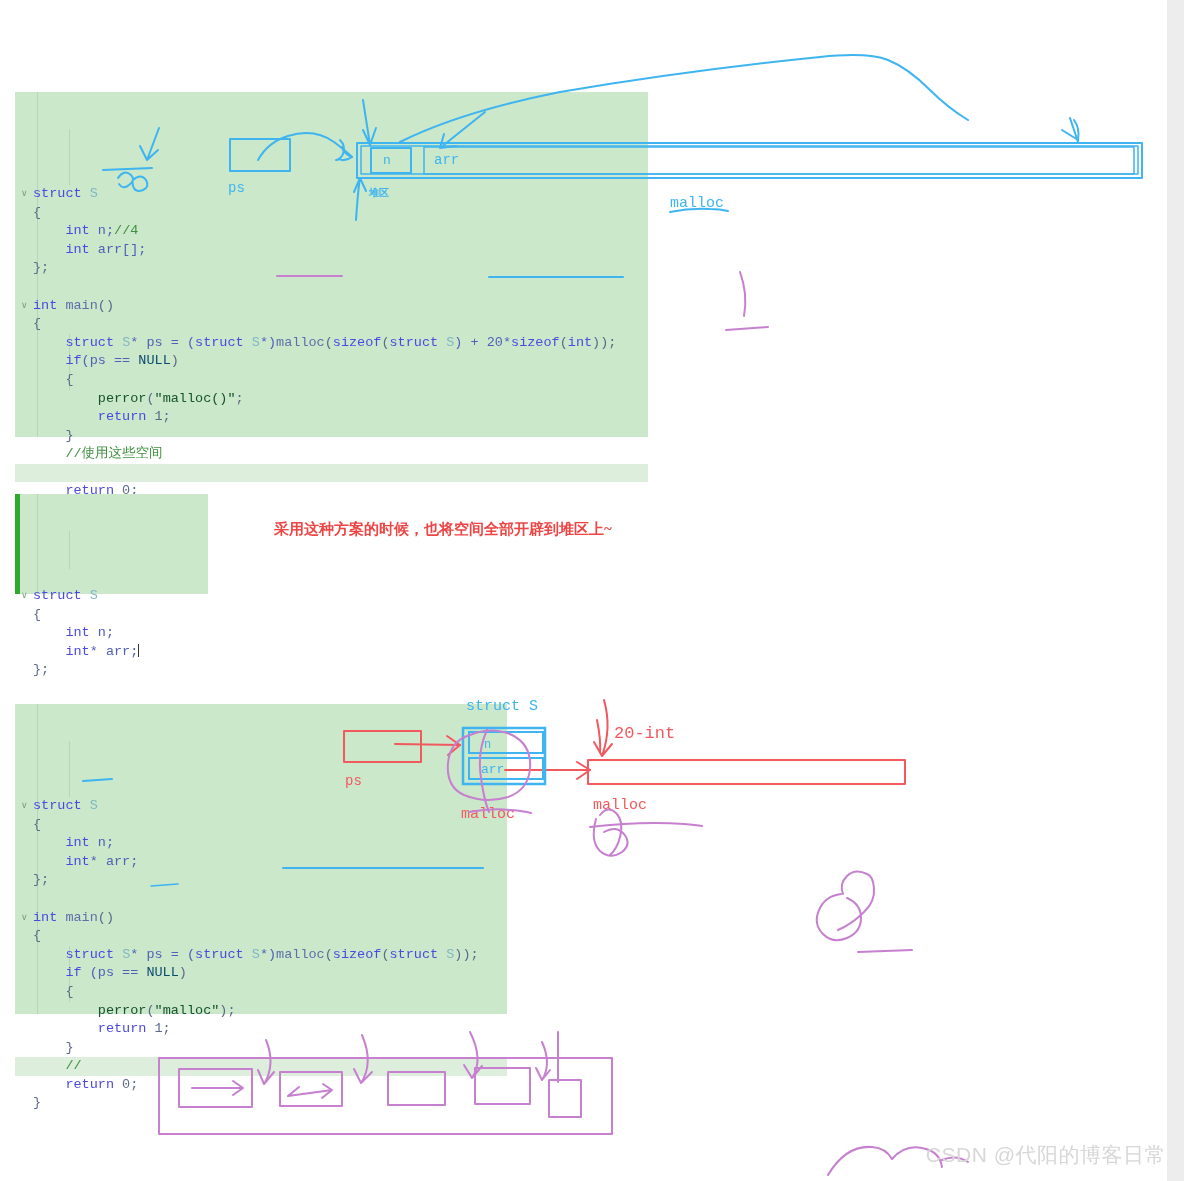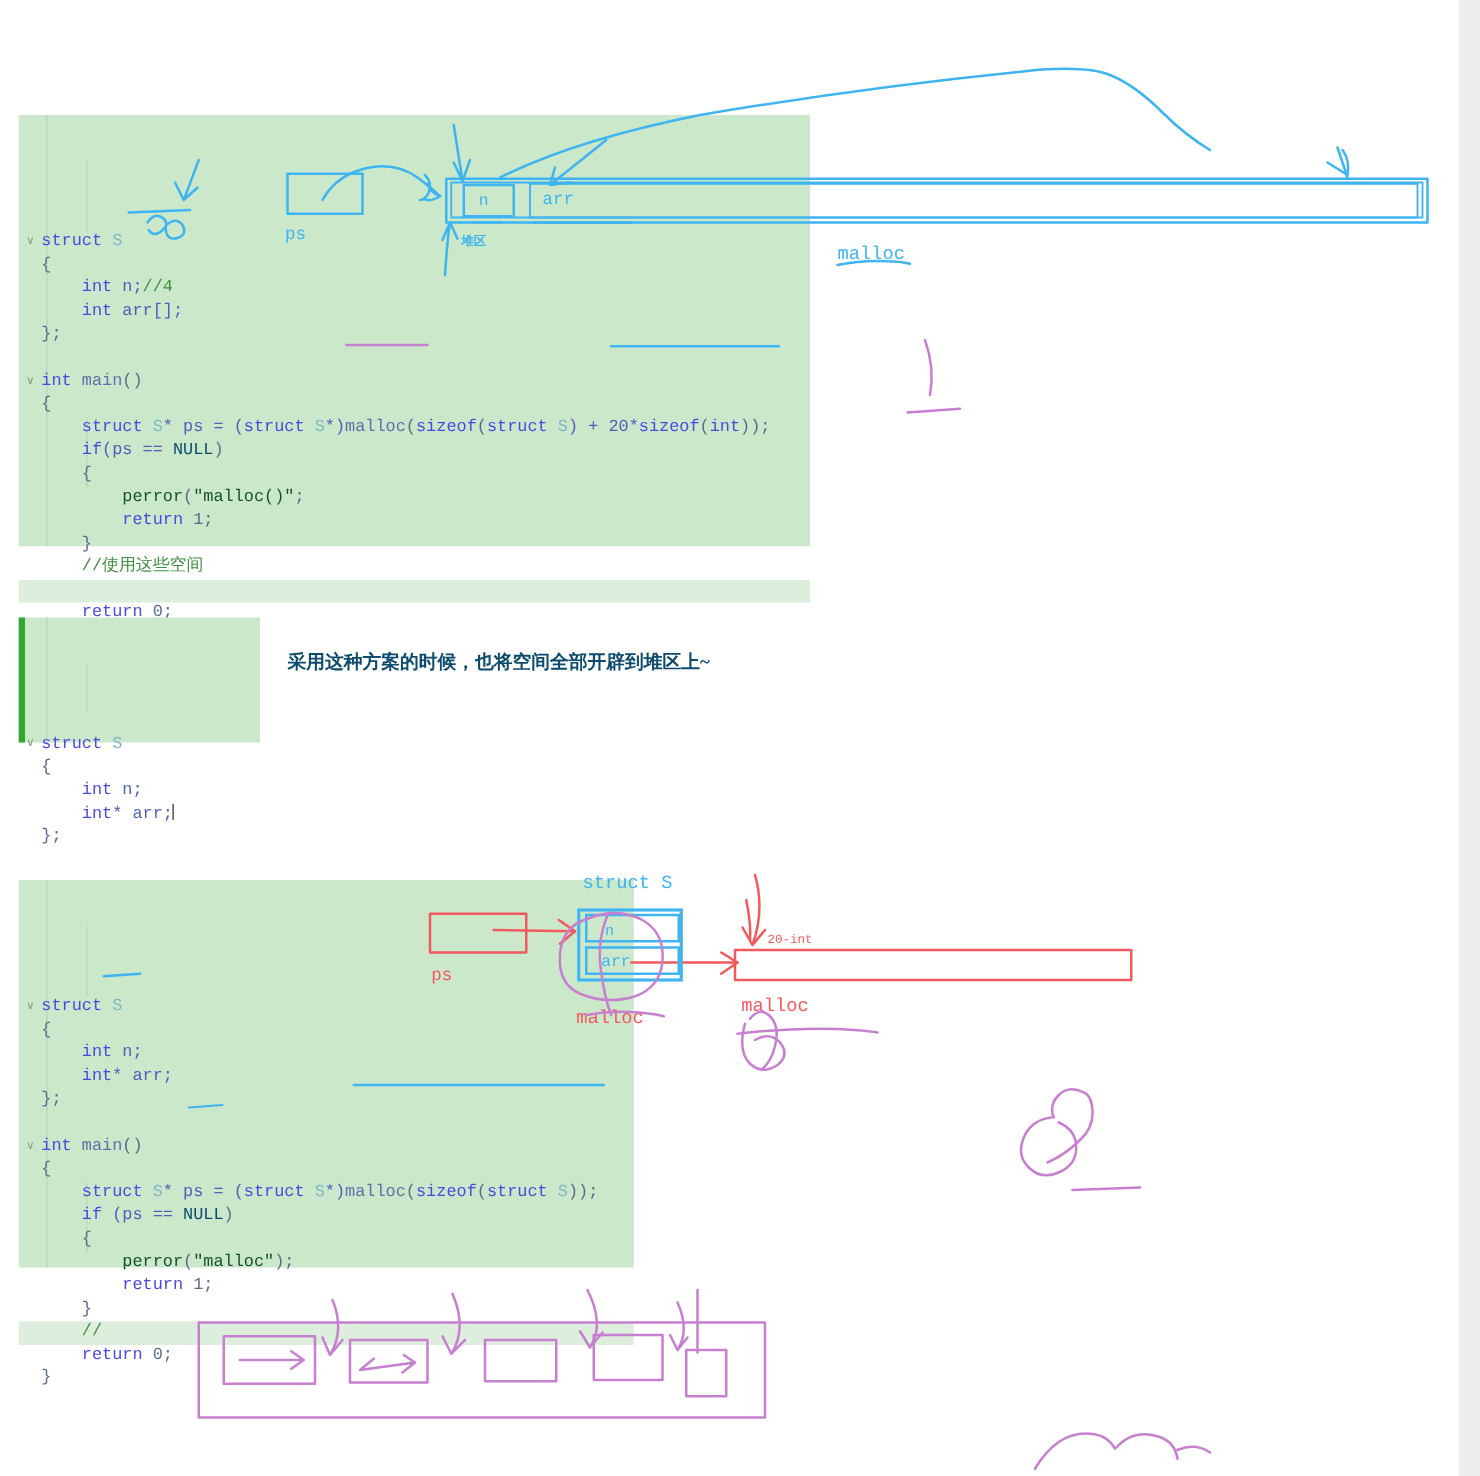--- a/index.html
+++ b/index.html
@@ -89,21 +89,21 @@
   }
 
   
   .ann {
     position: absolute;
     font-family: "Liberation Mono", "DejaVu Sans Mono", monospace;
     white-space: nowrap;
   }
   .ann-blue   { color: #3eb4f0; }
   .ann-red    { color: #f2595e; }
-  .ann-note   { color: #0c4a6e; font-family: "Liberation Serif", serif; font-weight: bold; font-size: 15px; }
+  .ann-note   { color: #ef4444; font-family: "Liberation Serif", serif; font-weight: bold; font-size: 15px; margin-left: 44px; }
 
   .watermark {
     position: absolute;
     right: 18px;
     bottom: 12px;
     color: #d7d7d7;
     font-size: 21px;
     font-family: "Liberation Sans", sans-serif;
     letter-spacing: 0.5px;
   }
@@ -149,21 +149,21 @@
   <div class="ann ann-blue" style="left:434px; top:152px; font-size:14px;">arr</div>
   <div class="ann ann-blue" style="left:369px; top:186px; font-size:10px; font-family:'Liberation Sans',sans-serif; font-weight:bold;">堆区</div>
   <div class="ann ann-blue" style="left:670px; top:195px; font-size:15px;">malloc</div>
 
   <div class="ann ann-red" style="left:345px; top:773px; font-size:14px;">ps</div>
   <div class="ann ann-blue" style="left:466px; top:698px; font-size:15px;">struct S</div>
   <div class="ann ann-blue" style="left:484px; top:738px; font-size:12px;">n</div>
   <div class="ann ann-blue" style="left:481px; top:762px; font-size:13px;">arr</div>
   <div class="ann ann-red" style="left:461px; top:806px; font-size:15px;">malloc</div>
   <div class="ann ann-red" style="left:593px; top:797px; font-size:15px;">malloc</div>
-  <div class="ann ann-red" style="left:614px; top:747px; font-size:10px;">20-int</div>
+  <div class="ann ann-red" style="left:614px; top:724px; font-size:17px;">20-int</div>
 
   <svg class="overlay" viewBox="0 0 1184 1181">
     <g fill="none" stroke="#3eb4f0" stroke-width="2" stroke-linecap="round" stroke-linejoin="round">
 
       <path d="M103,170 L152,168"></path>
       <path d="M118,178 q6,-9 13,-3 q5,5 -2,10 q-6,5 -10,-1 M133,180 q8,-7 13,0 q4,7 -3,10 q-8,3 -10,-4 q-1,-6 0,-6"></path>
 
       <path d="M159,128 L147,160 M147,160 L140,146 M147,160 L158,150"></path>
 
       <rect x="230" y="139" width="60" height="32" stroke="#3eb4f0" stroke-width="2" fill="none"></rect>
@@ -252,13 +252,14 @@
       <path d="M362,1035 q12,28 -1,48 M361,1083 L354,1069 M361,1083 L372,1072"></path>
       <path d="M470,1032 q14,28 2,46 M472,1078 L464,1065 M472,1078 L482,1066"></path>
       <path d="M542,1042 q10,22 0,38 M542,1080 L536,1068 M542,1080 L550,1070"></path>
       <path d="M558,1032 L558,1082"></path>
 
       <path d="M828,1175 q18,-30 44,-28 q14,1 20,12 q14,-16 34,-10 q14,4 16,18"></path>
       <path d="M942,1160 q14,-6 26,2"></path>
     </g>
   </svg>
 
+  <div class="watermark">CSDN @代阳的博客日常</div>
 </div>
 
 </body></html>

